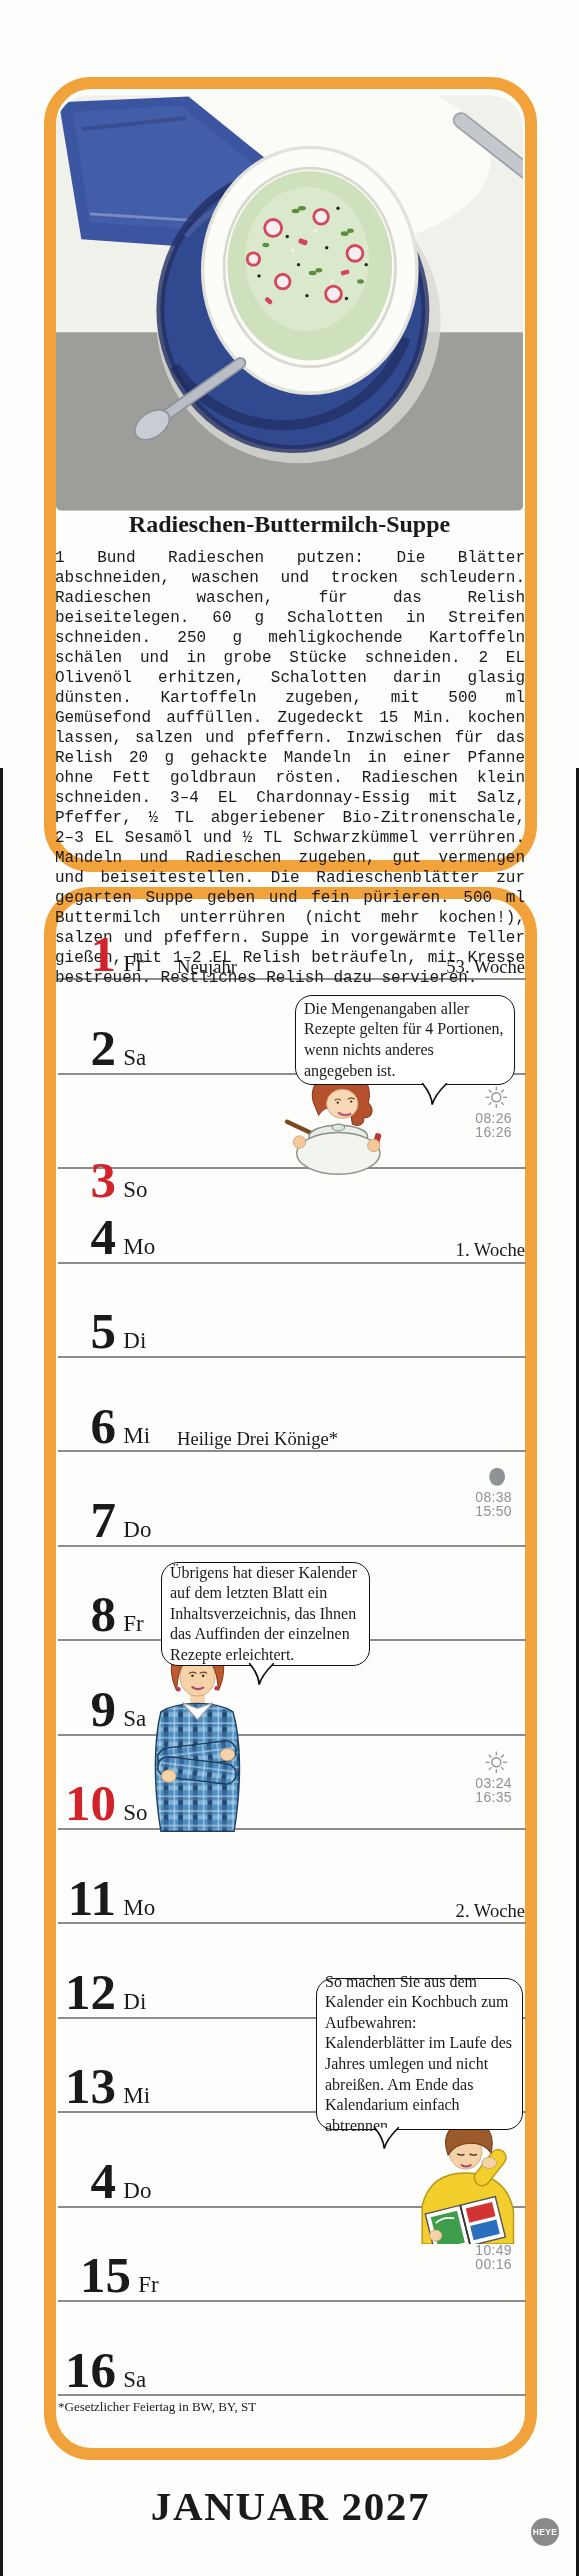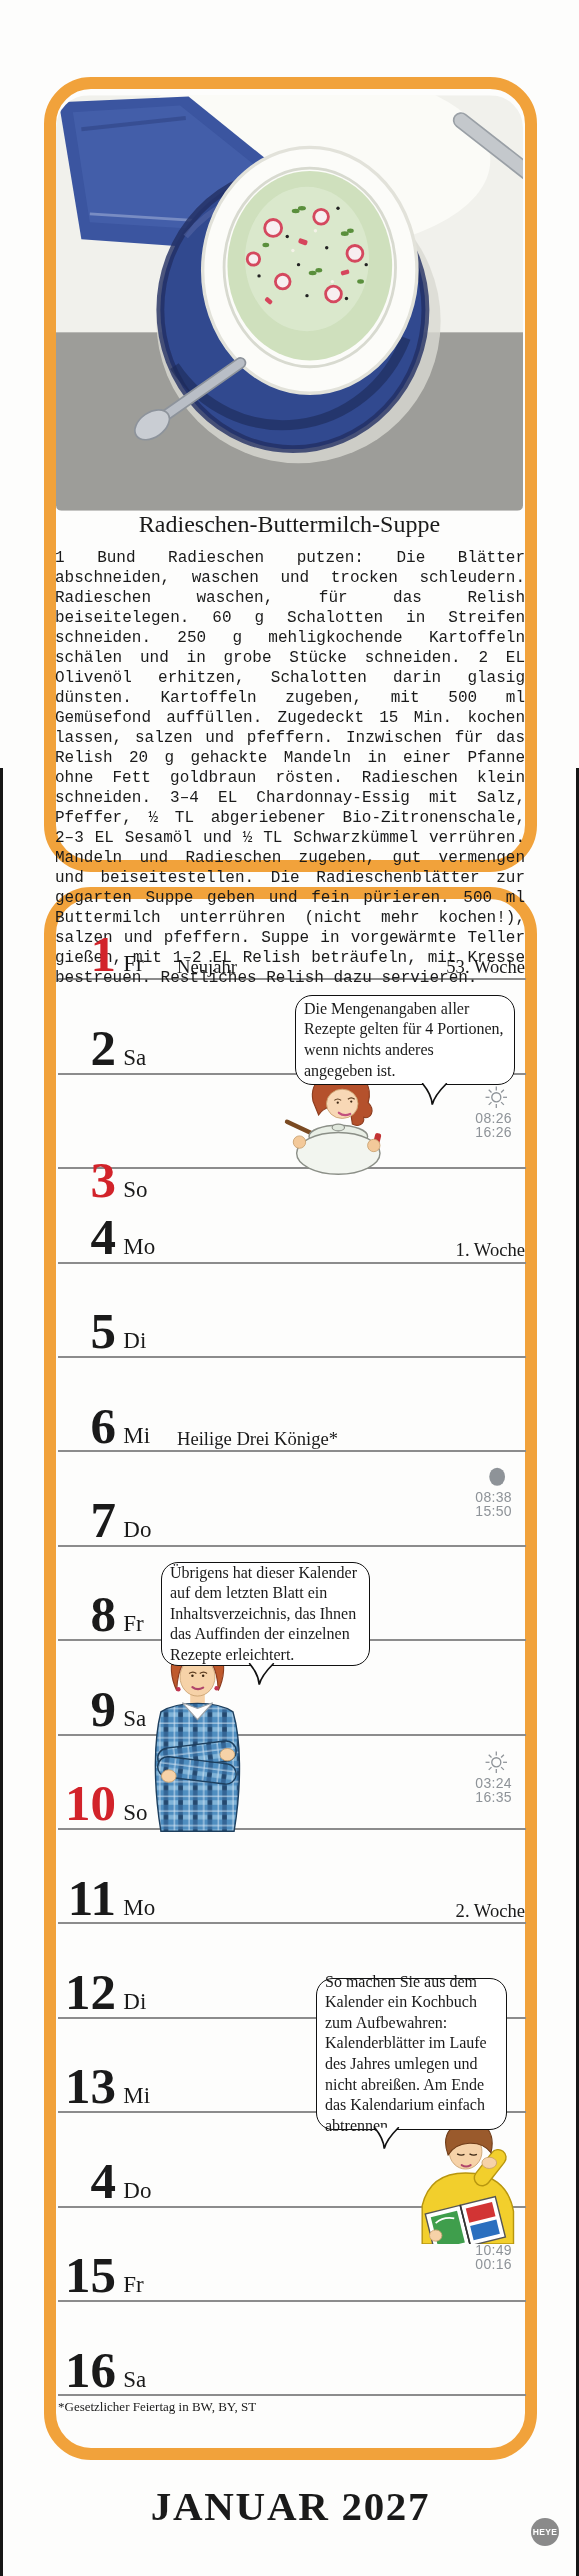--- a/index.html
+++ b/index.html
@@ -11,21 +11,21 @@
   .edge{position:absolute;width:2.8px;background:#161616;z-index:6;}
   .edge.left{left:0;top:768px;height:1808px;}
   .edge.right{left:576px;top:768px;height:1808px;}
   .frame{position:absolute;left:44px;width:493px;border:12.4px solid var(--orange);
          border-radius:47px;box-sizing:border-box;background:transparent;z-index:0;}
   .frame.recipe{top:77px;height:795px;}
   .frame.cal{top:887px;height:1573px;}
   .photo{position:absolute;left:56px;top:95px;width:467px;height:416px;
          border-radius:33px 33px 5.6px 5.6px;overflow:hidden;z-index:1;}
   .recipe-title{position:absolute;left:56px;top:510px;width:467px;text-align:center;
-                font-size:24px;font-weight:normal;line-height:29px;z-index:1;}
+                font-size:24px;font-weight:bold;line-height:29px;z-index:1;}
   .recipe-body{position:absolute;left:55px;top:548px;width:470px;font-size:16px;
                line-height:20px;text-align:justify;z-index:1;font-family:Liberation Mono, monospace;}
   
   .day-row{position:absolute;left:56px;width:469px;height:49px;line-height:49px;
            font-size:51px;font-weight:bold;white-space:nowrap;z-index:1;}
   .day-num{display:inline-block;min-width:60px;text-align:right;}
   .day-num.red{color:var(--red);}
   .day-abbr{font-size:23px;font-weight:normal;margin-left:7.3px;text-align:center;}
   .day-label{position:absolute;left:121px;top:28px;font-size:18.6px;line-height:18.6px;font-weight:normal;}
   .week-label{position:absolute;right:0;top:28px;font-size:18.6px;line-height:18.6px;font-weight:normal;}
@@ -164,21 +164,21 @@
       <div class="day-row" style="top: 1779px;"><span class="day-num red">10</span><span class="day-abbr">So</span></div>
       <div class="rule" style="top: 1922px;"></div>
       <div class="day-row" style="top: 1874px;"><span class="day-num">11</span><span class="day-abbr">Mo</span><span class="week-label">2. Woche</span></div>
       <div class="rule" style="top: 2017px;"></div>
       <div class="day-row" style="top: 1968px;"><span class="day-num">12</span><span class="day-abbr">Di</span></div>
       <div class="rule" style="top: 2111px;"></div>
       <div class="day-row" style="top: 2062px;"><span class="day-num">13</span><span class="day-abbr">Mi</span></div>
       <div class="rule" style="top: 2206px;"></div>
       <div class="day-row" style="top: 2157px;"><span class="day-num">4</span><span class="day-abbr">Do</span></div>
       <div class="rule" style="top: 2300px;"></div>
-      <div class="day-row" style="top: 2251px;"><span class="day-num">15</span><span class="day-abbr">Fr</span></div>
+      <div class="day-row" style="top: 2251px; padding-left: 15px;"><span class="day-num">15</span><span class="day-abbr">Fr</span></div>
       <div class="rule" style="top: 2394px;"></div>
       <div class="day-row" style="top: 2346px;"><span class="day-num">16</span><span class="day-abbr">Sa</span></div>
     </div>
 
   <div class="astro" style="top:1086px;">
     <svg width="22.6" height="22.6" viewBox="0 0 40 40">
       <circle cx="20" cy="20" r="8" fill="none" stroke="currentColor" stroke-width="2.4"></circle>
       <g stroke="currentColor" stroke-width="2.2">
         <line x1="20" y1="1" x2="20" y2="8"></line>
           <line x1="20" y1="32" x2="20" y2="39"></line>
@@ -325,21 +325,21 @@
     <path d="M3,1 C13,13 19,25 20,38 C23,26 33,13 45,1" fill="#ffffff" stroke="#111" stroke-width="3" stroke-linecap="round"></path>
   </svg>
 
   <div class="bubble" style="left:161px;top:1562px;width:209px;height:104px;">
     <span>Übrigens hat dieser Kalender auf dem letzten Blatt ein Inhaltsverzeichnis, das Ihnen das Auffinden der einzelnen Rezepte erleichtert.</span>
   </div>
   <svg class="tail" style="left:248px;top:1663px;" width="27" height="24" viewBox="0 0 48 42">
     <path d="M3,1 C13,13 19,25 20,38 C23,26 33,13 45,1" fill="#ffffff" stroke="#111" stroke-width="3" stroke-linecap="round"></path>
   </svg>
 
-  <div class="bubble" style="left:316px;top:1978px;width:191px;height:152px;">
+  <div class="bubble" style="left:316px;top:1978px;width:207px;height:152px;">
     <span>So machen Sie aus dem Kalender ein Kochbuch zum Aufbewahren: Kalenderblätter im Laufe des Jahres umlegen und nicht abreißen. Am Ende das Kalendarium einfach abtrennen.</span>
   </div>
   <svg class="tail" style="left:373px;top:2127px;" width="27" height="24" viewBox="0 0 48 42">
     <path d="M3,1 C13,13 19,25 20,38 C23,26 33,13 45,1" fill="#ffffff" stroke="#111" stroke-width="3" stroke-linecap="round"></path>
   </svg>
 
   <div class="footnote">*Gesetzlicher Feiertag in BW, BY, ST</div>
 
   <div class="month-title">JANUAR 2027</div>
   <div class="brand-logo">HEYE</div>

